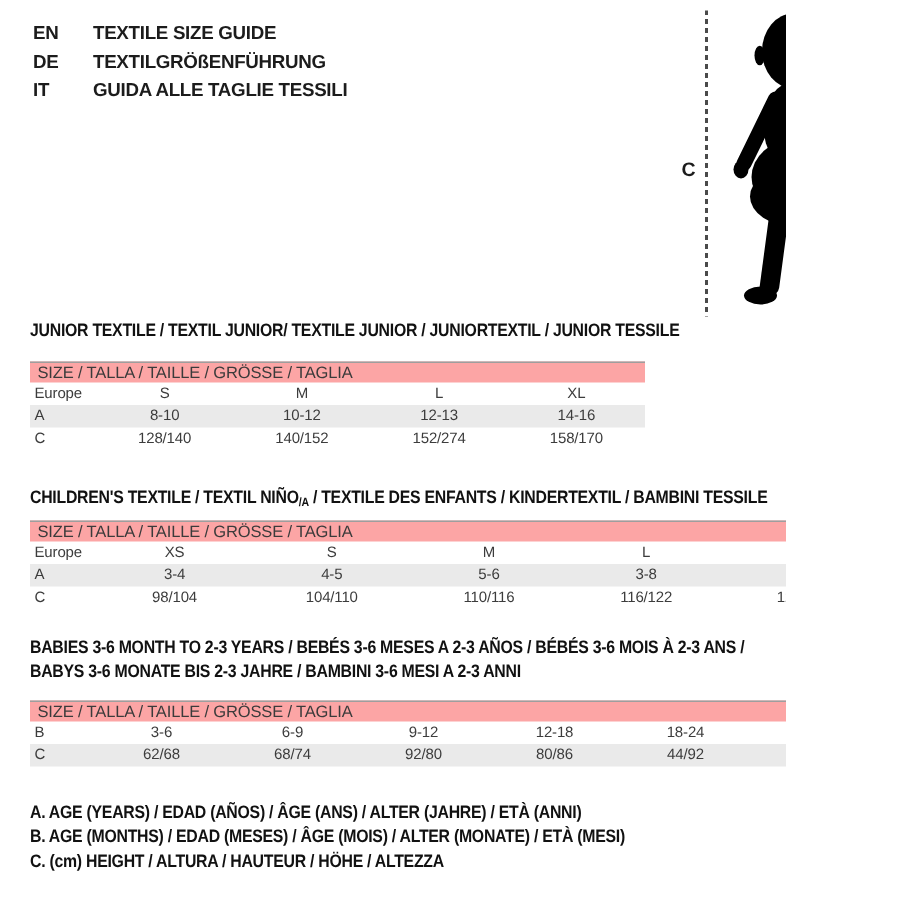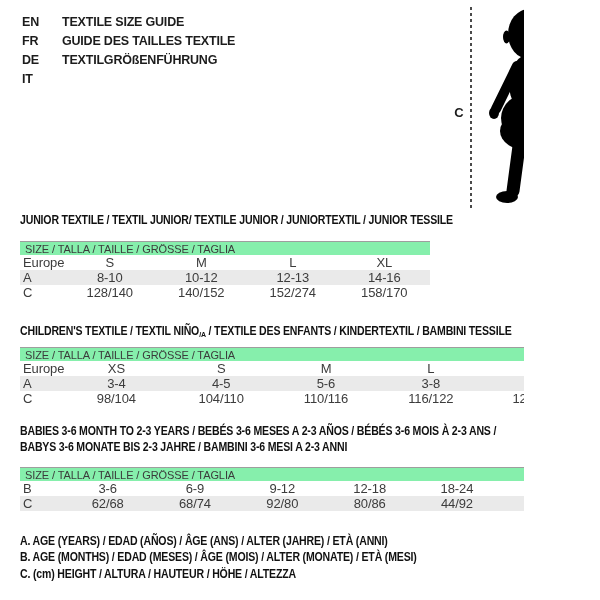--- a/index.html
+++ b/index.html
@@ -24,23 +24,23 @@
     font-weight:bold; font-size:13px; color:#1c1c1c; }
   .baby-svg { position:absolute; left:483px; top:6px; }
 
   
   .tbl-title { position:absolute; font-weight:bold; font-size:12px; letter-spacing:-0.2px;
     color:#111; transform:scaleX(0.88); transform-origin:0 50%; white-space:nowrap; }
   .tbl-title-2line { line-height:16px; transform-origin:0 0; }
   .subscript { font-size:8px; vertical-align:-2px; }
 
   .size-table { position:absolute; }
-  .bar { height:14px; line-height:14px; background:#86efac; border-top:1px solid #9e9e9e;
+  .bar { height:14px; line-height:14px; background:#fca5a5; border-top:1px solid #9e9e9e;
     box-sizing:border-box; color:#3b3b3b; font-size:11px; padding-left:5px; letter-spacing:-0.1px; }
-  .row { display:grid; height:15px; line-height:15px; font-size:13px; color:#3c3c3c; letter-spacing:-0.1px; }
+  .row { display:grid; height:15px; line-height:15px; font-size:10px; color:#3c3c3c; letter-spacing:-0.1px; }
   .row.alt { background:#eaeaea; }
   .row .label { text-align:left; padding-left:3px; }
   .row .cell { text-align:center; }
   .cols-4 { grid-template-columns:44px repeat(4,1fr); }
   .cols-5 { grid-template-columns:44px repeat(5,1fr); }
   .cols-6 { grid-template-columns:44px repeat(6,1fr); }
   .t1 { left:20px; top:241px; width:410px; }
   .t2 { left:20px; top:347px; width:568px; }
   .t3 { left:20px; top:467px; width:568px; }
 
@@ -52,29 +52,26 @@
 <body>
 
 <div id="canvas">
 
   <div class="lang-block">
     <div class="lang-row">
       <span class="lang-code">EN</span>
       <span class="lang-title">TEXTILE SIZE GUIDE</span>
     </div>
     <div class="lang-row">
-      <span class="lang-code">FR</span>
-      <span class="lang-title">GUIDE DES TAILLES TEXTILE</span>
-    </div>
-    <div class="lang-row">
       <span class="lang-code">DE</span>
       <span class="lang-title">TEXTILGRÖßENFÜHRUNG</span>
     </div>
     <div class="lang-row">
       <span class="lang-code">IT</span>
+      <span class="lang-title">GUIDA ALLE TAGLIE TESSILI</span>
     </div>
   </div>
 
   <div class="measure-line"></div>
   <div class="measure-label">C</div>
   <svg class="baby-svg" width="92" height="204" viewBox="0 0 92 204" xmlns="http://www.w3.org/2000/svg">
     <g fill="#000000" stroke="none">
       <ellipse cx="46" cy="28" rx="21" ry="25"></ellipse>
       <ellipse cx="23.5" cy="31" rx="3.5" ry="6.5"></ellipse>
       <ellipse cx="68.5" cy="31" rx="3.5" ry="6.5"></ellipse>

